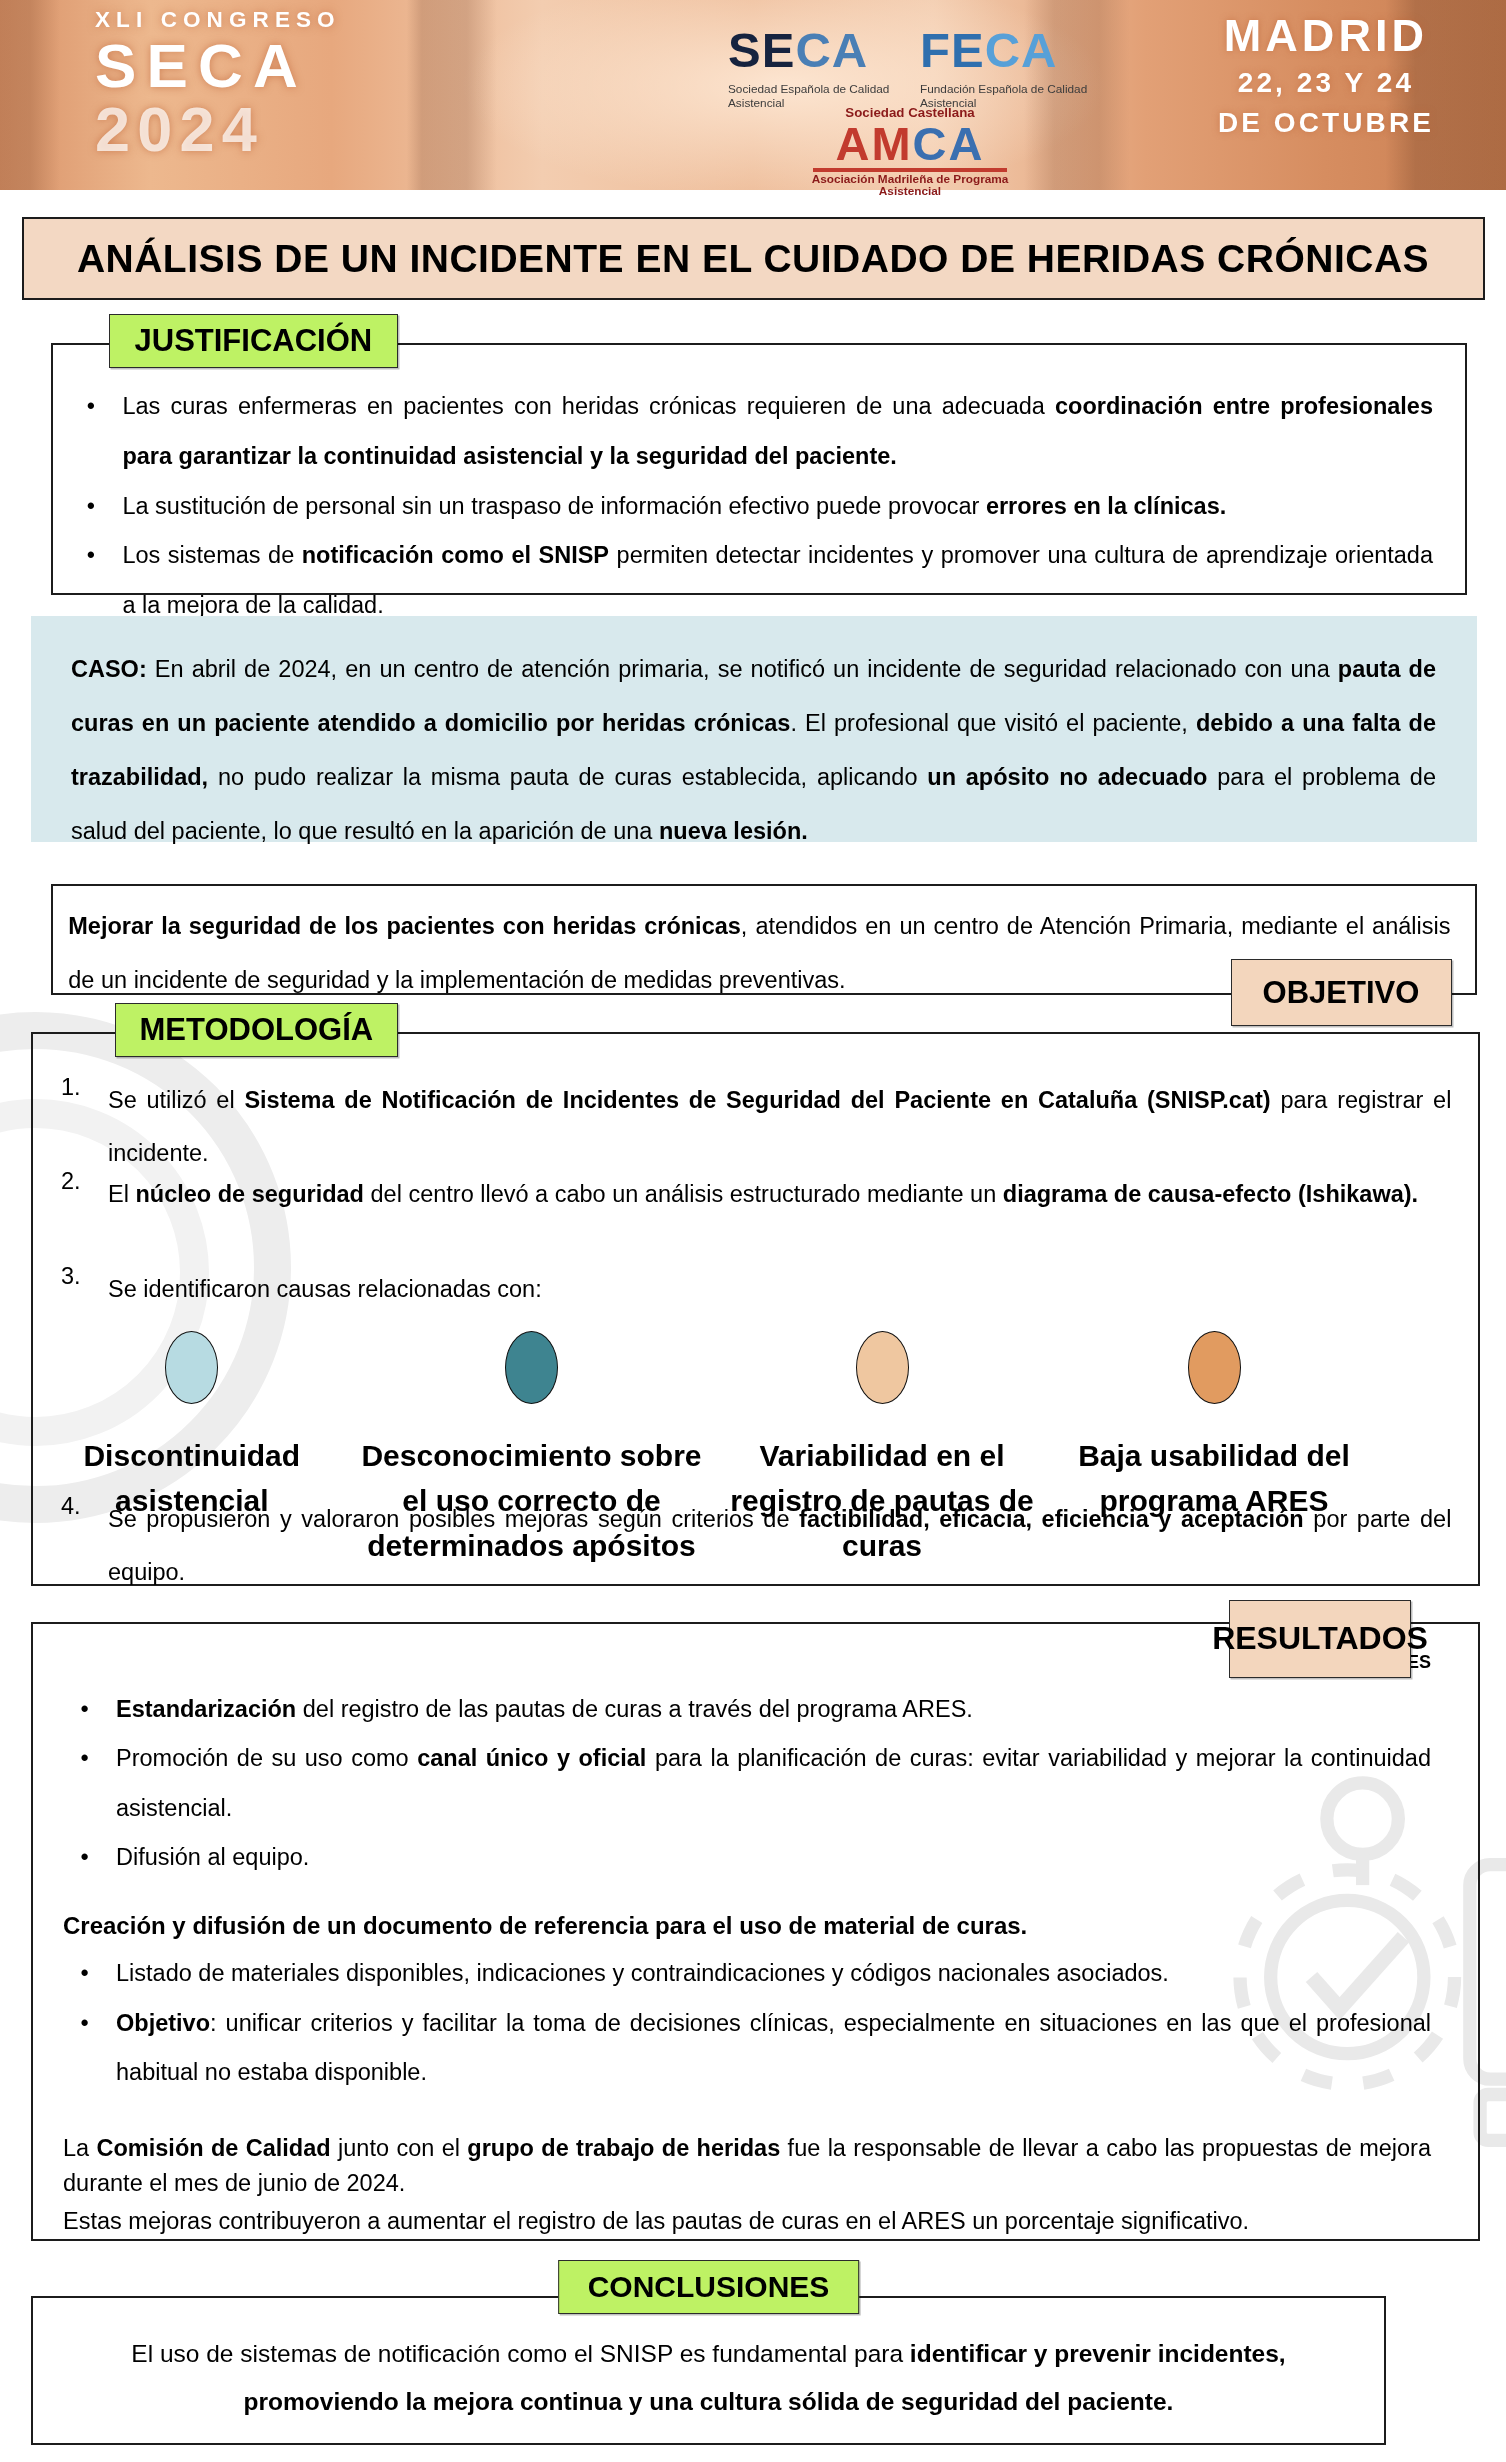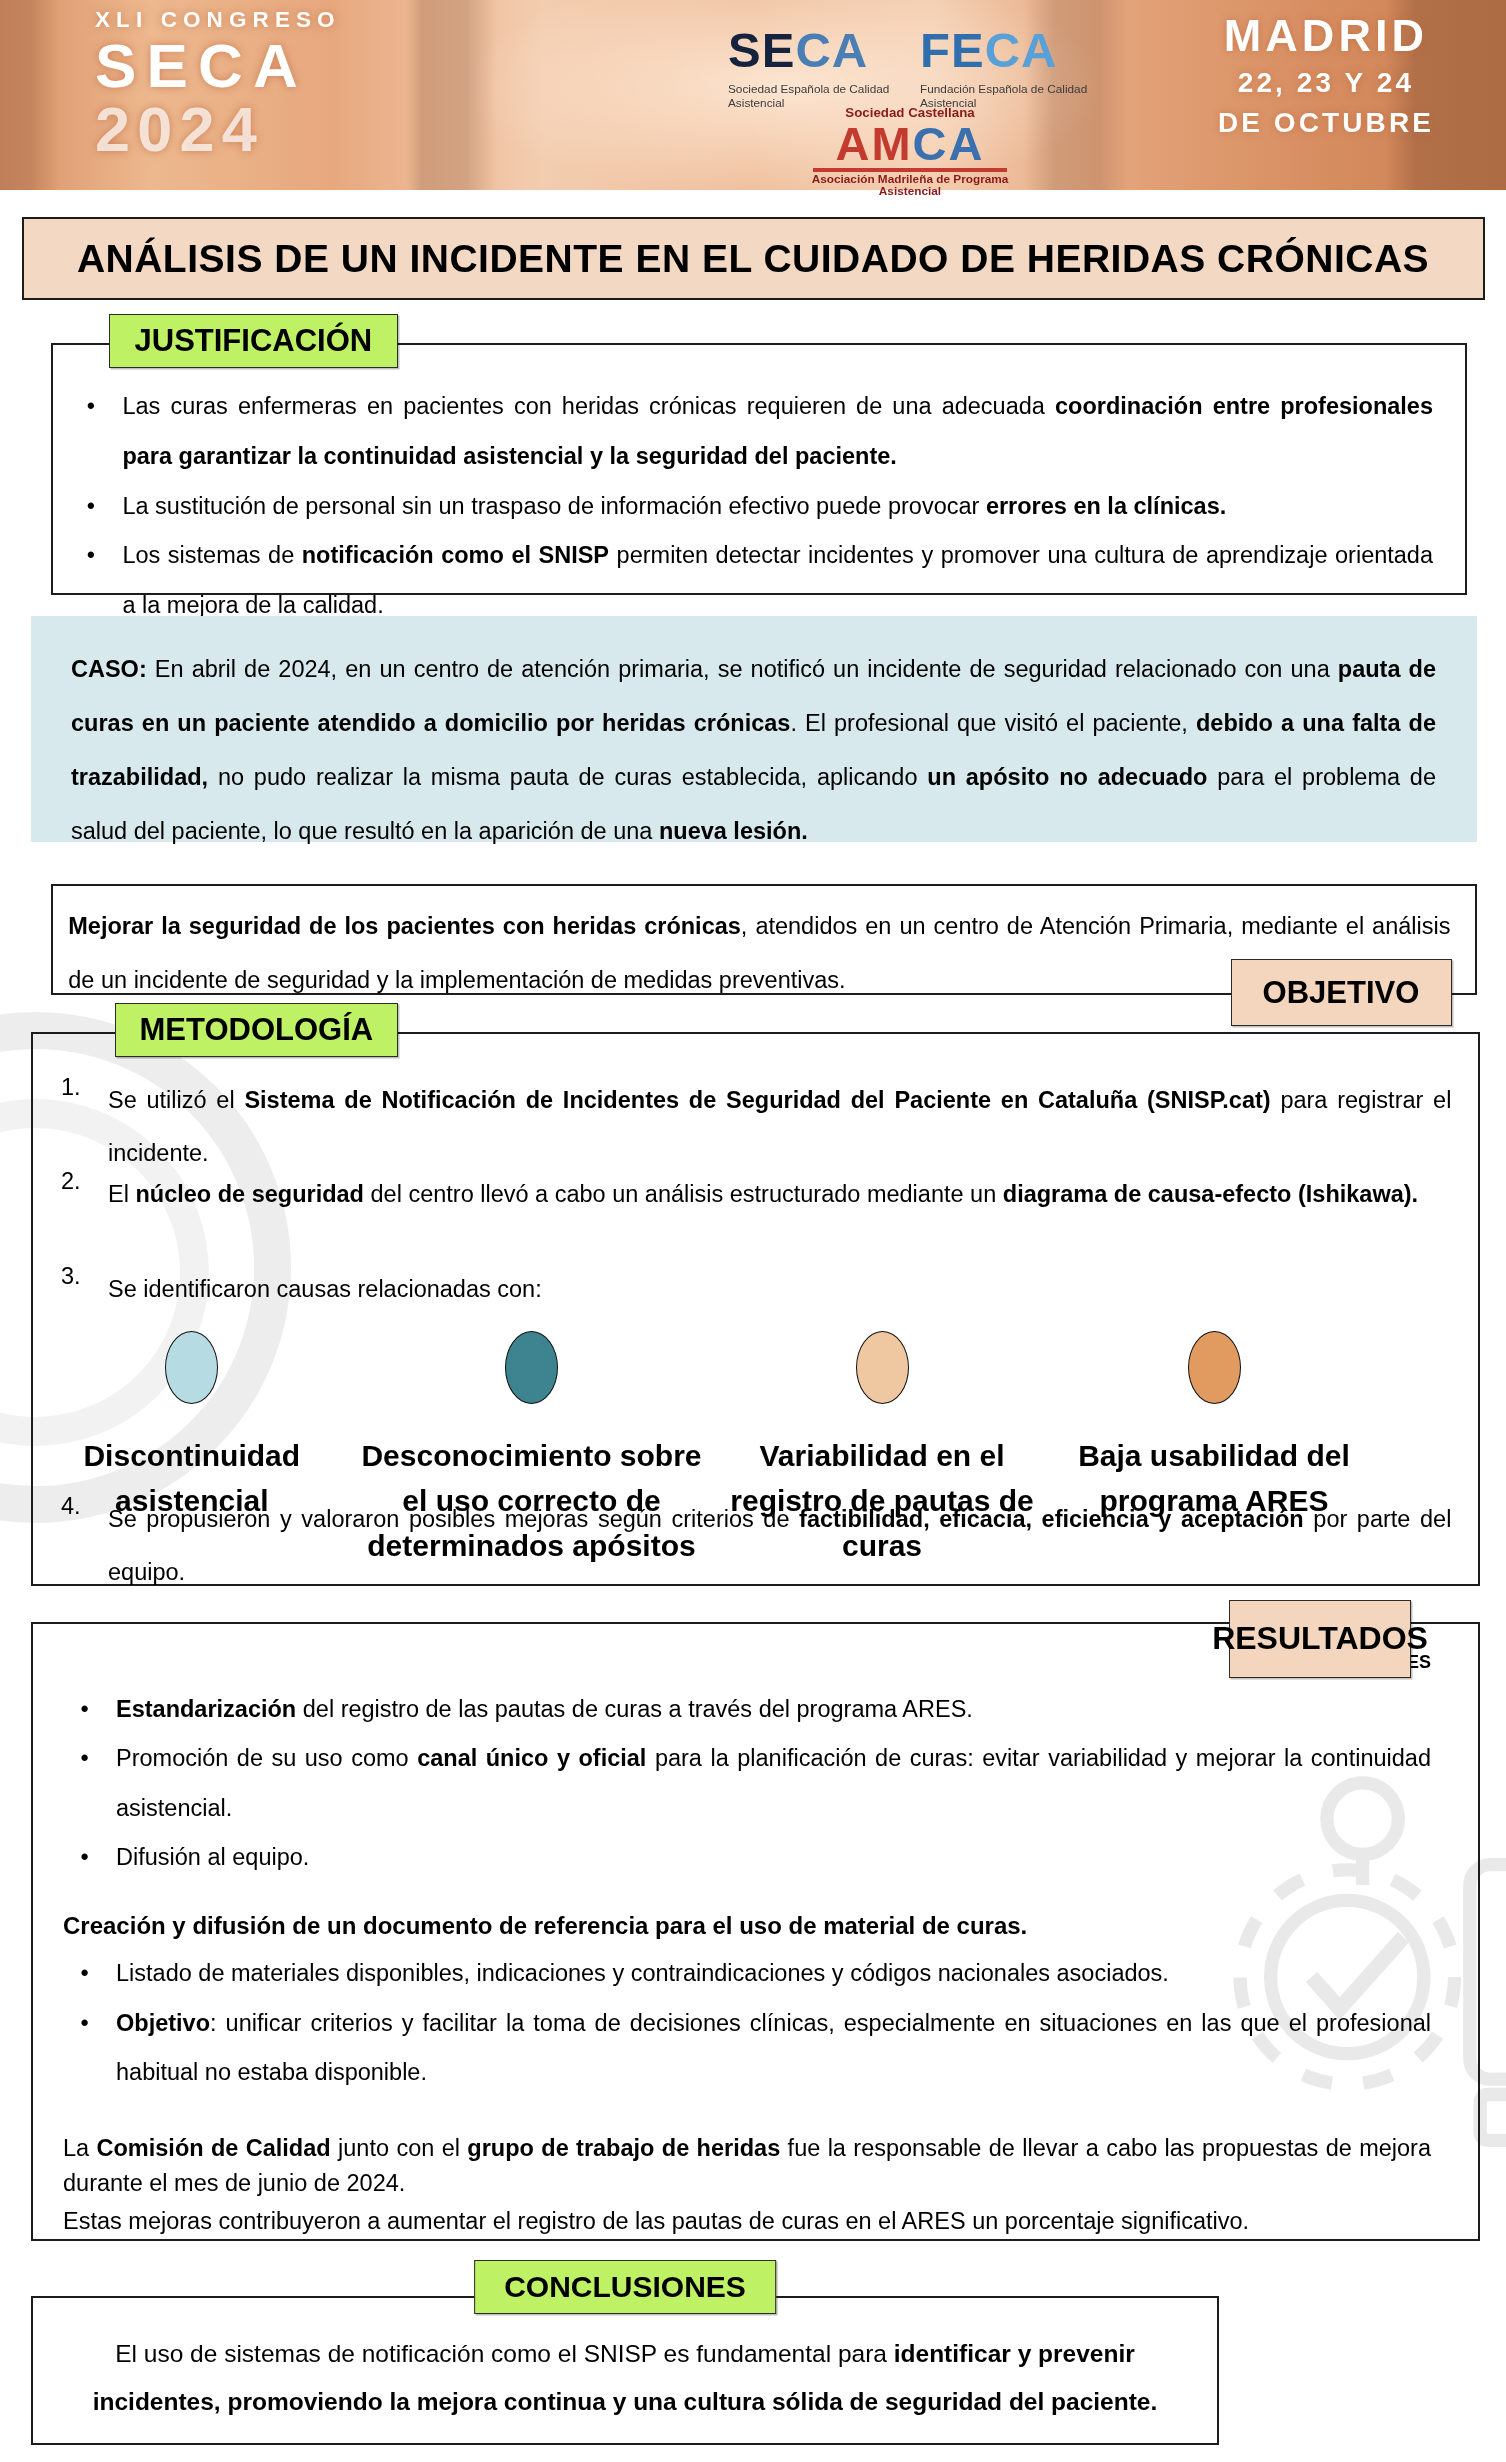--- a/index.html
+++ b/index.html
@@ -89,21 +89,21 @@
   .sec-res{left:31px;top:1622px;width:1449px;height:619px;}
   .sec-res .tab{top:-24.5px;right:67px;width:182px;height:78px;font-size:32px;}
   .sec-res .content{padding:21.5px 47px 0 30px;}
   .programa{font-size:18px;font-weight:bold;margin:6.1px 0 12.3px 0;text-align:right;}
   .sec-res .blist li{line-height:2.1;}
   .docs-head{font-size:24px;margin:30px 0 9.2px 0;text-align:justify;}
   .comision{font-size:23.5px;line-height:1.45;text-align:justify;margin:34px 0 0 0;}
   .comision2{font-size:23.5px;line-height:1.45;text-align:justify;margin:4.1px 0 0 0;}
 
   
-  .sec-con{left:31px;top:2296px;width:1188px;height:149px;}
+  .sec-con{left:31px;top:2296px;width:1355px;height:149px;}
   .sec-con .tab{top:-38px;left:50%;transform:translateX(-50%);padding:9.2px 29px;font-size:30px;}
   .sec-con .content{padding:32px 57px 0;font-size:24.5px;line-height:1.95;text-align:center;}
 </style>
 </head>
 <body>
 
 <div class="page">
 
   <div class="wm wm-ring1"></div>
   <div class="wm wm-ring2"></div>

